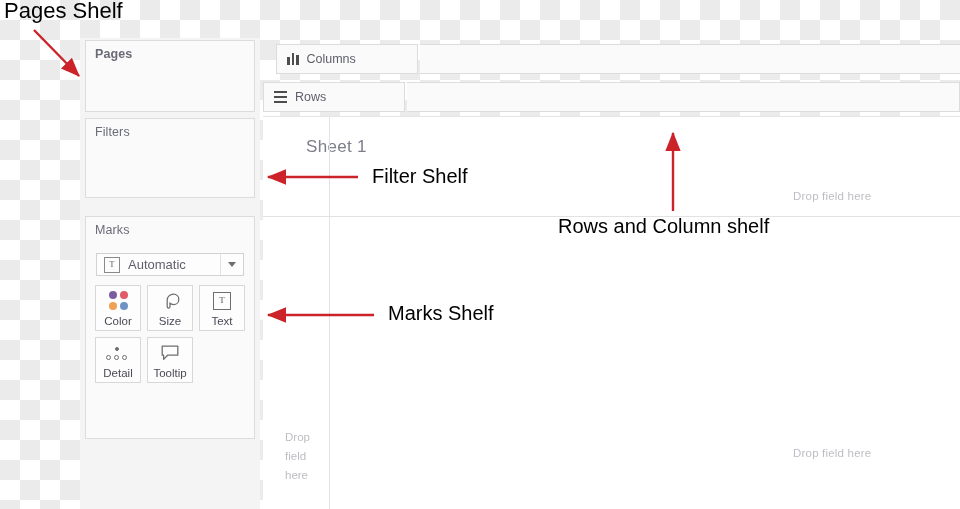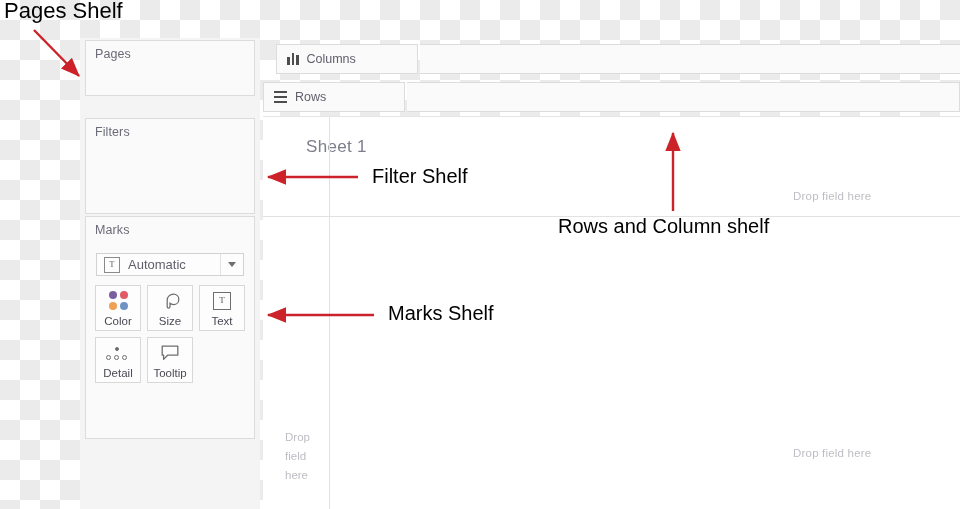--- a/index.html
+++ b/index.html
@@ -32,22 +32,22 @@
   
   .card{
     position:absolute;background:#fafafa;border:1px solid #dcdcdc;
     box-sizing:border-box;
   }
   .card-title{
     position:absolute;left:9px;top:6px;font-size:12.5px;color:#6b6b78;
     letter-spacing:.1px;
   }
 
-  #pages-card{left:85px;top:40px;width:170px;height:56px;}
-  #filters-card{left:85px;top:118px;width:170px;height:96px;padding-left:12px;}
+  #pages-card{left:85px;top:40px;width:170px;height:72px;font-weight:bold;}
+  #filters-card{left:85px;top:118px;width:170px;height:80px;padding-left:12px;}
   #marks-card{left:85px;top:216px;width:170px;height:223px;}
 
   
   .marks-dd{
     position:absolute;left:96px;top:253px;width:148px;height:23px;
     background:#fdfdfd;border:1px solid #d2d2d2;box-sizing:border-box;
     display:flex;align-items:center;
   }
   .marks-dd .tbox{
     width:14px;height:14px;border:1px solid #8a8a8a;margin-left:7px;

